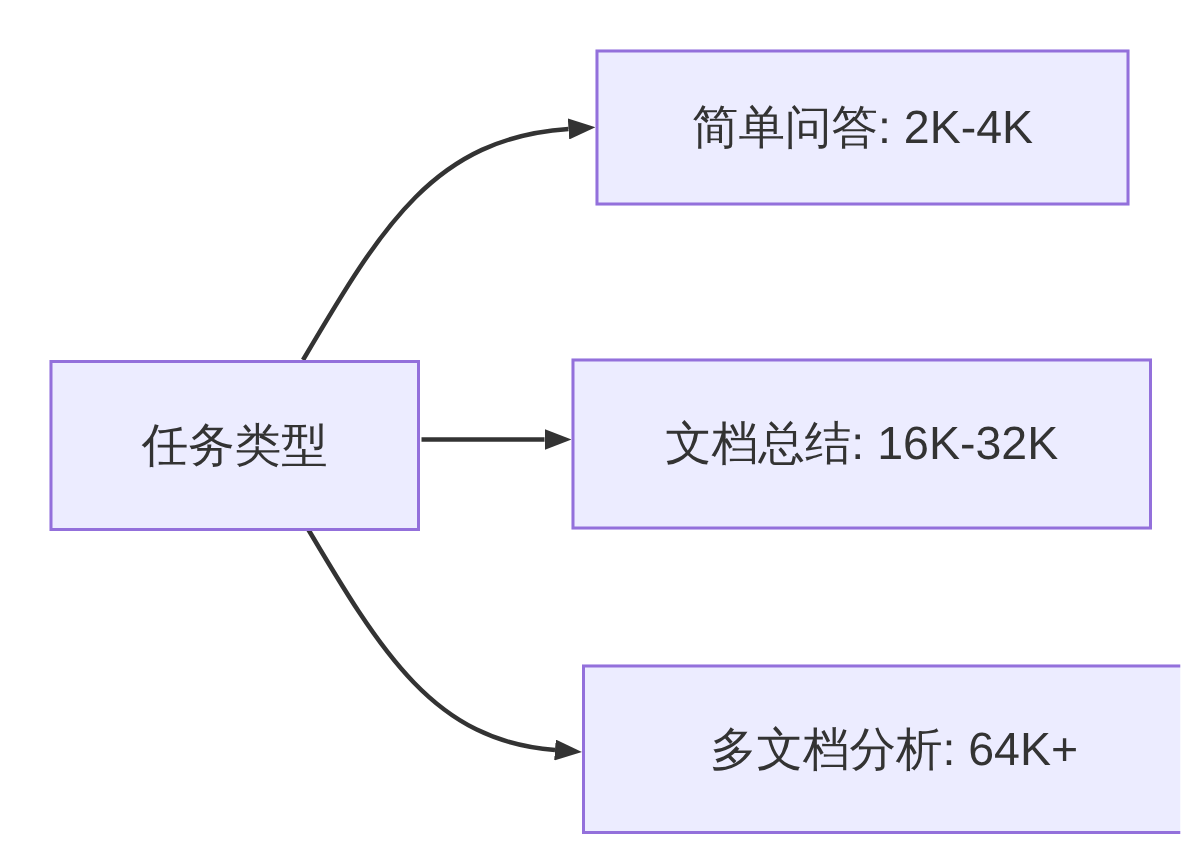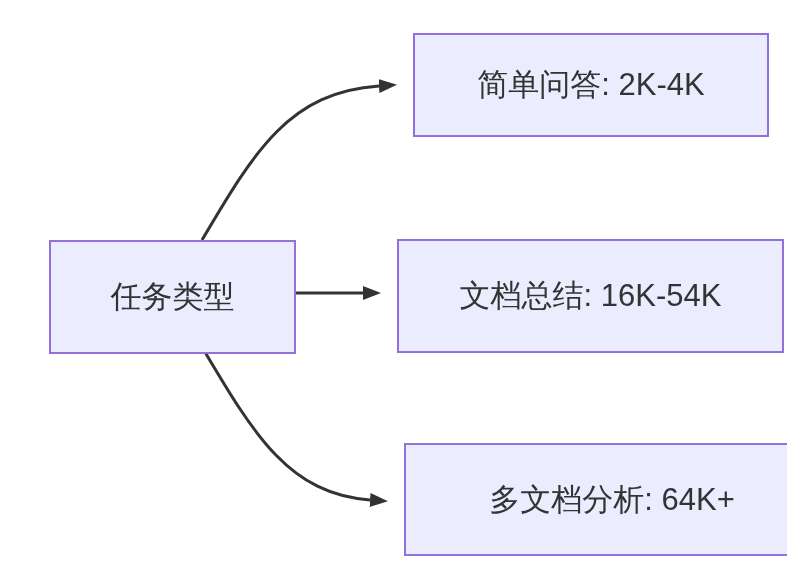--- a/index.html
+++ b/index.html
@@ -41,21 +41,20 @@
     background: var(--node-fill);
     border: 2.5px solid var(--node-border);
     color: var(--text-color);
     font-size: 31px;
     line-height: 1.2;
     display: flex;
     align-items: center;
     justify-content: center;
     text-align: center;
     white-space: nowrap;
-    margin-left: 16px;
   }
 </style>
 </head>
 <body>
 
 <div class="canvas">
 
   <svg class="edges-layer" width="787" height="572" viewBox="0 0 787 572">
     <defs>
       <marker id="arrow" markerWidth="18" markerHeight="14" refX="0" refY="7" orient="auto" markerUnits="userSpaceOnUse">
@@ -64,17 +63,17 @@
     </defs>
     <path class="edge" d="M 202 240 C 255 150, 290 92, 379 86" marker-end="url(#arrow)"></path>
     <path class="edge" d="M 281 293 L 363 293" marker-end="url(#arrow)"></path>
     <path class="edge" d="M 202 347 C 255 437, 290 494, 370 500" marker-end="url(#arrow)"></path>
   </svg>
 
   <div class="node" style="left:33px; top:240px; width:247px; height:114px;">任务类型</div>
 
   <div class="node" style="left:397px; top:33px; width:356px; height:104px;">简单问答: 2K-4K</div>
 
-  <div class="node" style="left:381px; top:239px; width:387px; height:114px;">文档总结: 16K-54K</div>
+  <div class="node" style="left:381px; top:239px; width:387px; height:114px;">文档总结: 16K-32K</div>
 
   <div class="node" style="left:388px; top:443px; width:416px; height:113px;">多文档分析: 64K+</div>
 
 </div>
 
 </body></html>

